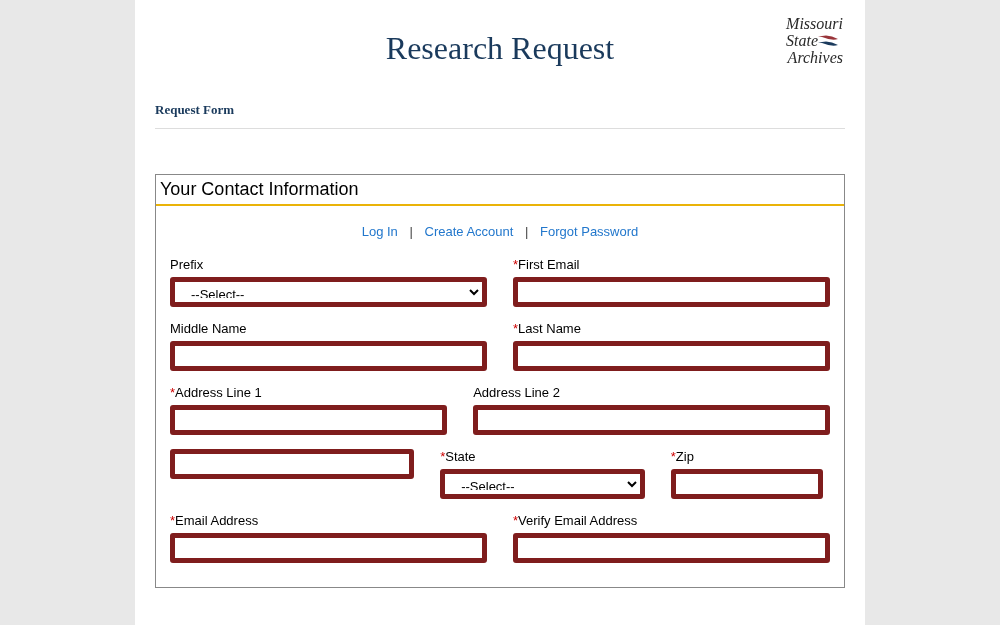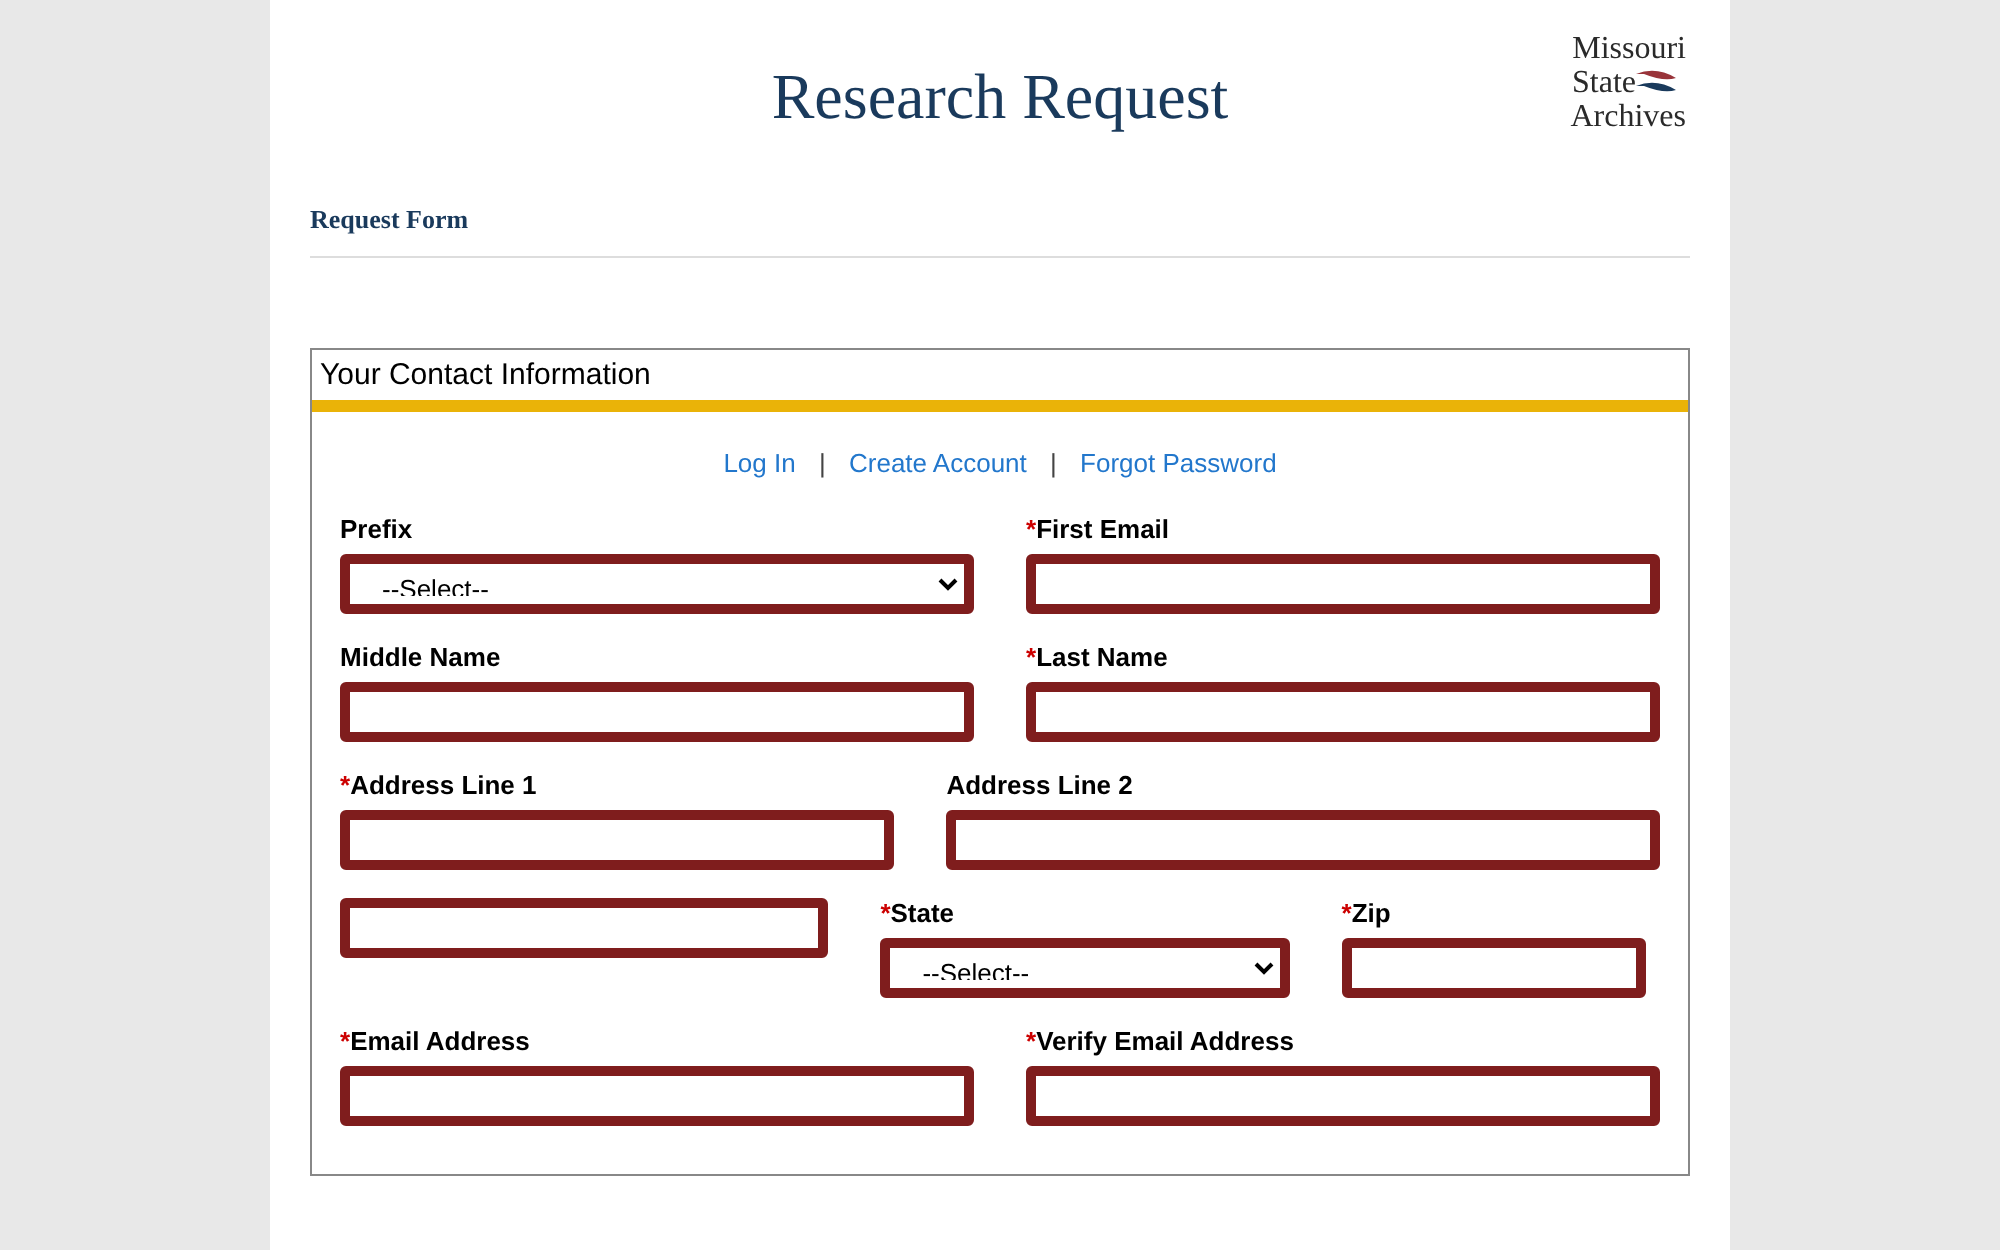--- a/index.html
+++ b/index.html
@@ -31,41 +31,42 @@
 }
 .logo {
   position: absolute;
   right: 20px;
   top: 15px;
   text-align: right;
   font-family: Georgia, serif;
   font-size: 16px;
   line-height: 1.1;
   color: #0c4a6e;
+  font-style: italic;
 }
 .logo svg { display: block; }
 .subhead {
   font-family: Georgia, serif;
   font-size: 13px;
   color: #1a3a5c;
   padding: 25px 20px 10px 20px;
 }
 .hr {
   height: 1px;
   background: #ddd;
   margin: 0 20px 45px 20px;
 }
 .panel {
   margin: 0 20px;
   border: 1px solid #888;
 }
 .panel-title {
-  font-size: 15px;
+  font-size: 18px;
   padding: 4px 6px 4px 4px;
-  border-bottom: 6px solid #eab308;
+  border-bottom: 2px solid #eab308;
 }
 .panel-body {
   padding: 18px 14px 10px 14px;
 }
 .auth-links {
   text-align: center;
   padding-bottom: 18px;
   font-size: 13px;
 }
 .auth-links a {
@@ -76,21 +77,21 @@
 .auth-links .sep { color: #444; }
 .row {
   display: flex;
   gap: 26px;
   margin-bottom: 14px;
 }
 .col { flex: 1; }
 .col.full { flex: 0 0 100%; }
 .field-label {
   display: block;
-  font-weight: bold;
+  font-weight: normal;
   font-size: 13px;
   margin-bottom: 5px;
 }
 .req { color: #c00; }
 input[type=text], select {
   width: 100%;
   height: 30px;
   border: 5px solid #7f1d1d;
   border-radius: 3px;
   padding: 4px 8px;

